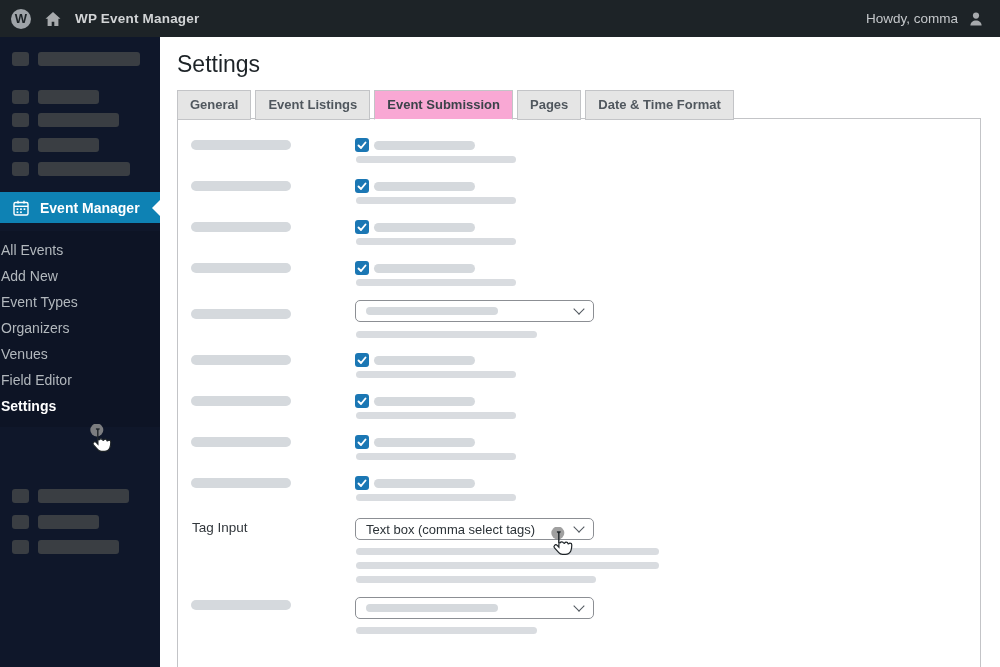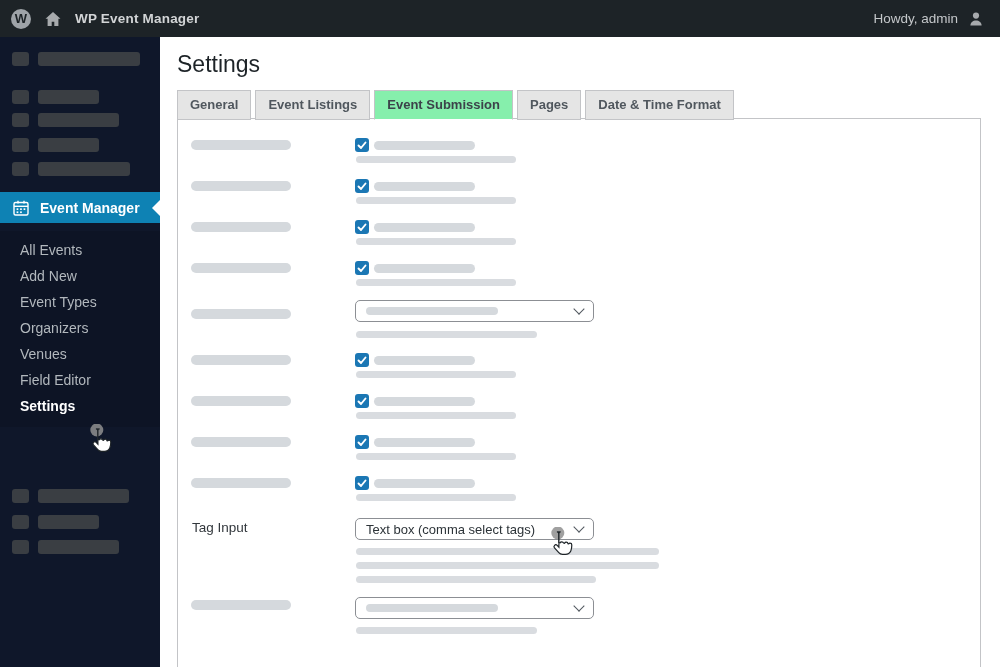--- a/index.html
+++ b/index.html
@@ -23,32 +23,32 @@
   .menu-skel-row .bar{position:absolute;left:38px;top:0;height:14px;}
 
   #event-manager{position:absolute;left:0;top:155px;width:160px;height:31px;background:#0e82b4;
                  display:flex;align-items:center;gap:10px;padding-left:12px;box-sizing:border-box;
                  color:#fff;font-size:14px;font-weight:600;}
   #event-manager:after{content:"";position:absolute;right:0;top:50%;margin-top:-8px;width:0;height:0;
                  border:8px solid transparent;border-right:8px solid #fff;}
 
   #submenu{position:absolute;left:0;top:194px;width:160px;background:rgba(0,0,0,.10);
            list-style:none;margin:0;padding:6px 0 8px 0;}
-  #submenu li{height:26px;line-height:26px;padding-left:20px;font-size:14px;color:#b2b8bd;cursor:pointer;}
+  #submenu li{height:26px;line-height:26px;padding-left:1px;font-size:14px;color:#b2b8bd;cursor:pointer;}
   #submenu li.current{color:#fff;font-weight:700;}
   #submenu li.orange{color:#ef8e1b;}
 
   
   #main{position:absolute;left:160px;top:37px;width:840px;height:630px;background:#fff;}
   #page-title{position:absolute;left:17px;top:14px;margin:0;font-size:23px;font-weight:500;color:#1d2327;}
 
   #tabs{position:absolute;left:17px;top:53px;display:flex;gap:4px;z-index:3;}
   .tab{padding:6px 12px 7px;font-size:13px;font-weight:600;color:#50575e;background:#e5e5e5;
        border:1px solid #c3c4c7;margin-bottom:-1px;cursor:pointer;white-space:nowrap;}
-  .tab.active{background:#86efac;border-bottom-color:#fff;color:#3c434a;}
+  .tab.active{background:#f9a8d4;border-bottom-color:#fff;color:#3c434a;}
 
   #content-box{position:absolute;left:17px;top:81px;width:804px;height:600px;background:#fff;
                border:1px solid #c3c4c7;box-sizing:border-box;z-index:2;}
 
   .crow{position:absolute;left:0;width:100%;height:36px;}
   .skb{position:absolute;background:#d5d9dd;border-radius:5px;}
   .lab{left:13px;top:2px;width:100px;height:10px;}
   .cbl{left:196px;top:3px;width:101px;height:9px;}
   .sub{left:178px;top:18px;width:160px;height:7px;background:#d9dce0;border-radius:4px;}
   .cb{position:absolute;left:177px;top:0;width:14px;height:14px;background:#1b77b4;border-radius:3px;
@@ -69,21 +69,21 @@
 
 <div id="adminbar">
   <div class="ab-left">
     <span class="wp-logo">W</span>
     <svg width="18" height="18" viewBox="0 0 18 18">
       <path d="M9 2 L1.5 8.8 h2.1 V16 h4.1 v-4.2 h2.6 V16 h4.1 V8.8 h2.1 Z" fill="#a7aaad"></path>
     </svg>
     <span class="site-name">WP Event Manager</span>
   </div>
   <div class="ab-right">
-    <span>Howdy, admin</span>
+    <span>Howdy, comma</span>
     <svg width="18" height="18" viewBox="0 0 18 18">
       <circle cx="9" cy="5.6" r="3.1" fill="#a7aaad"></circle>
       <path d="M3.4 15.6 c0-3.1 2.5-5.1 5.6-5.1 s5.6 2 5.6 5.1 z" fill="#a7aaad"></path>
     </svg>
   </div>
 </div>
 
 <div id="sidebar">
 
   <div class="menu-skel-row" style="top:15px">

